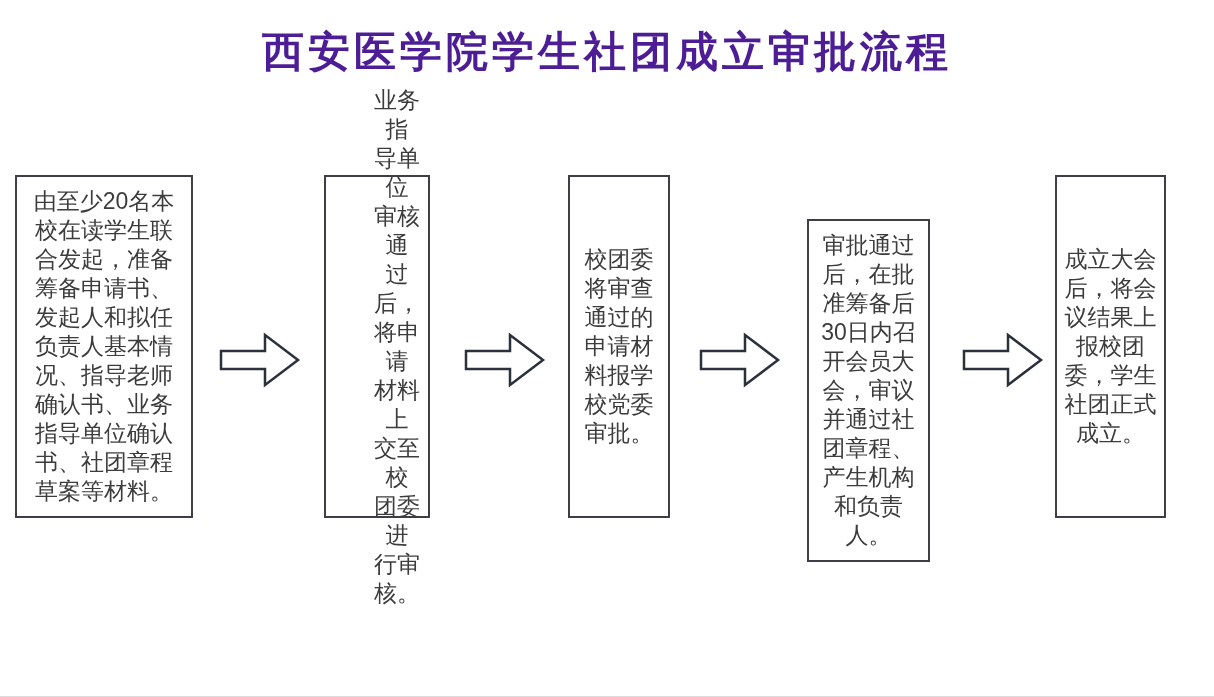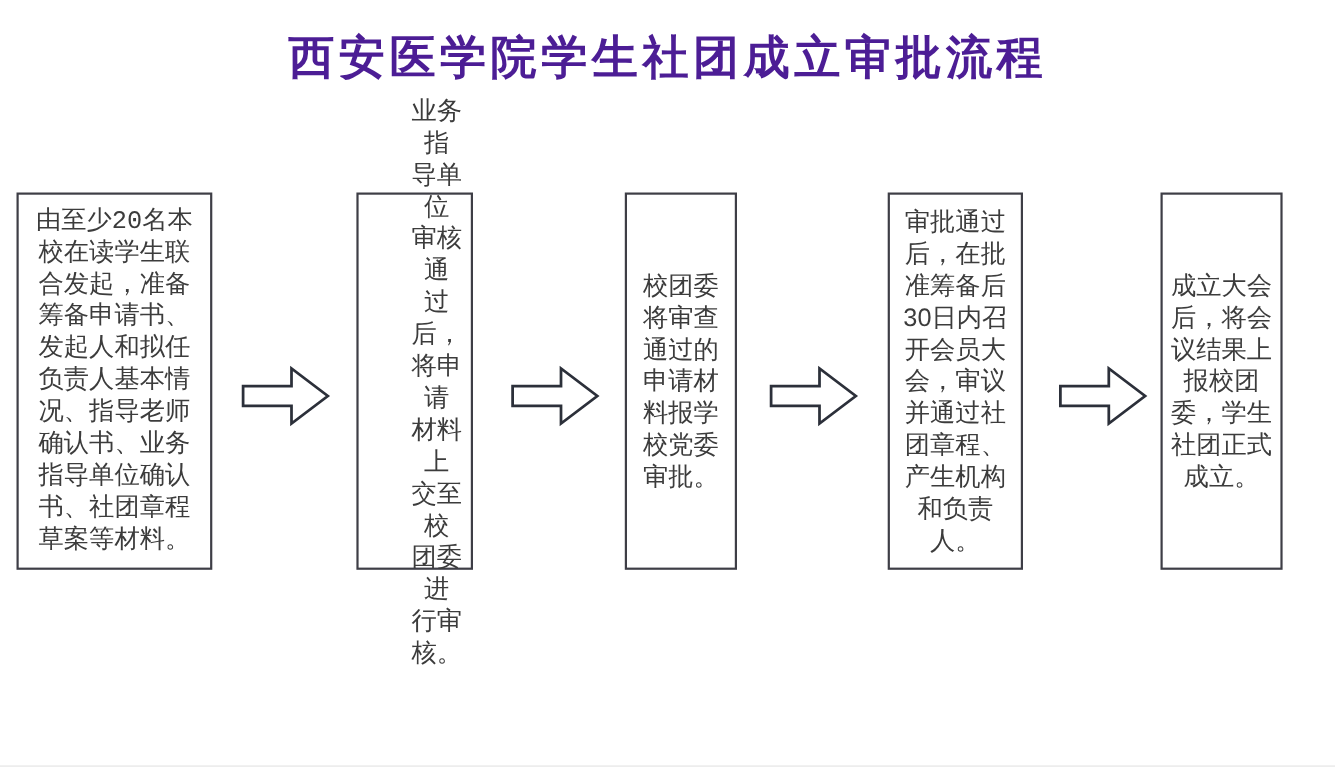--- a/index.html
+++ b/index.html
@@ -43,24 +43,24 @@
   }
   .step-text {
     display: block;
     width: 100%;
     text-align: center;
     color: #3c3c3c;
     font-size: 23px;
     line-height: 29px;
     white-space: pre-line;
   }
-  .step-1 { left: 15px;   width: 178px; font-family: Liberation Mono, monospace; }
+  .step-1 { left: 15px;   width: 178px; }
   .step-2 { left: 324px;  width: 106px; padding-left: 40px; }
   .step-3 { left: 568px;  width: 102px; justify-content: center; }
-  .step-4 { left: 807px;  width: 123px; }
+  .step-4 { left: 807px;  width: 123px; margin-top: 44px; }
   .step-5 { left: 1055px; width: 111px; }
   .arrow {
     position: absolute;
     top: 332px;
     width: 82px;
     height: 56px;
   }
   .arrow-1 { left: 219px; }
   .arrow-2 { left: 464px; }
   .arrow-3 { left: 699px; }

